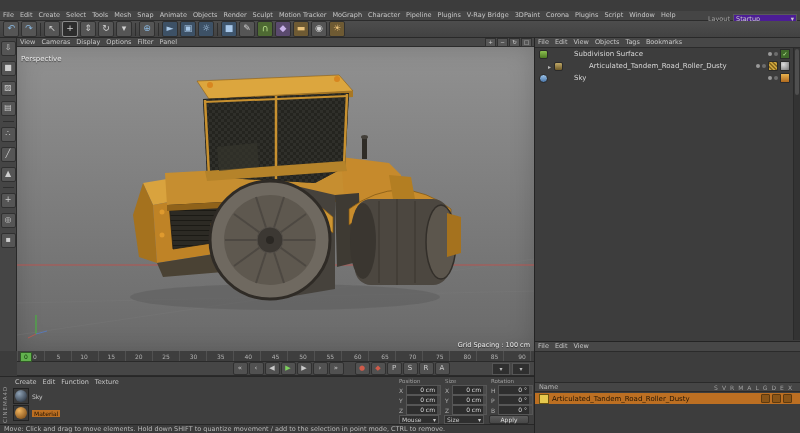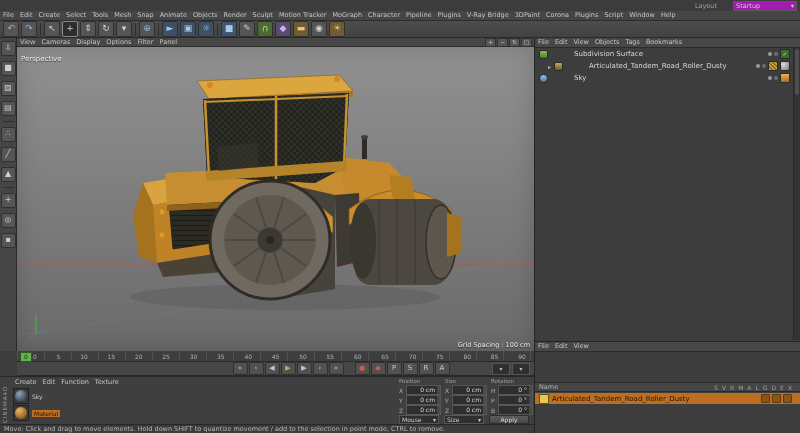--- a/index.html
+++ b/index.html
@@ -9,22 +9,22 @@
   .titlebar{position:absolute;left:0;top:0;width:800px;height:11px;background:linear-gradient(#4a4a4a,#383838);
             display:flex;align-items:center;font-size:7px;color:#cfcfcf;border-bottom:1px solid #2a2a2a;box-sizing:border-box;}
   .appico{width:7px;height:7px;background:#d8452b;border-radius:1px;margin:0 3px;flex:none;}
   .title-text{flex:1;white-space:nowrap;overflow:hidden;}
   .winbtns{display:flex;gap:1px;margin-right:2px;}
   .winbtn{width:12px;height:8px;text-align:center;line-height:7px;font-size:6.5px;background:#4a4a4a;border:1px solid #2e2e2e;color:#ccc;}
   
   .menubar{position:absolute;left:0;top:11px;width:800px;height:10px;background:#454545;border-bottom:1px solid #2c2c2c;
            display:flex;align-items:center;box-sizing:border-box;}
   .mi{font-size:6.5px;line-height:9px;color:#c6c6c6;padding:0 3px;white-space:nowrap;}
-  .layoutbox{position:absolute;right:3px;top:1px;display:flex;align-items:center;gap:16px;font-size:6.5px;color:#9f9f9f;}
-  .layout-select{width:58px;height:8px;background:#a21caf;border:1px solid #5a5a5a;color:#ccc;font-size:6.5px;line-height:7px;
+  .layoutbox{position:absolute;right:3px;top:14px;display:flex;align-items:center;gap:3px;font-size:6.5px;color:#9f9f9f;}
+  .layout-select{width:58px;height:8px;background:#4c1d95;border:1px solid #5a5a5a;color:#ccc;font-size:6.5px;line-height:7px;
                  padding:0 2px;display:flex;justify-content:space-between;align-items:center;}
   
   .toolbar{position:absolute;left:0;top:21px;width:800px;height:17px;background:linear-gradient(#4d4d4d,#424242);
            border-bottom:1px solid #292929;display:flex;align-items:center;padding-left:2px;box-sizing:border-box;}
   .ticon{width:14px;height:14px;margin:0 1px;background:#555;border:1px solid #303030;border-radius:2px;color:#d0d0d0;
          font-size:9px;line-height:13px;text-align:center;flex:none;overflow:hidden;}
   .t-blue{color:#8ab8e0}.t-render{background:#3d5166;color:#a8c8e8}
   .t-green{background:#4e6a33;color:#b8e08a}.t-purple{background:#5a4a6e;color:#c9b2ea}
   .t-orange{background:#6e5a33;color:#eac27a}.t-cube{background:#3f566e;color:#a8c8ea}
   .active{background:#2d2d2d;border-color:#8a8a8a;}

